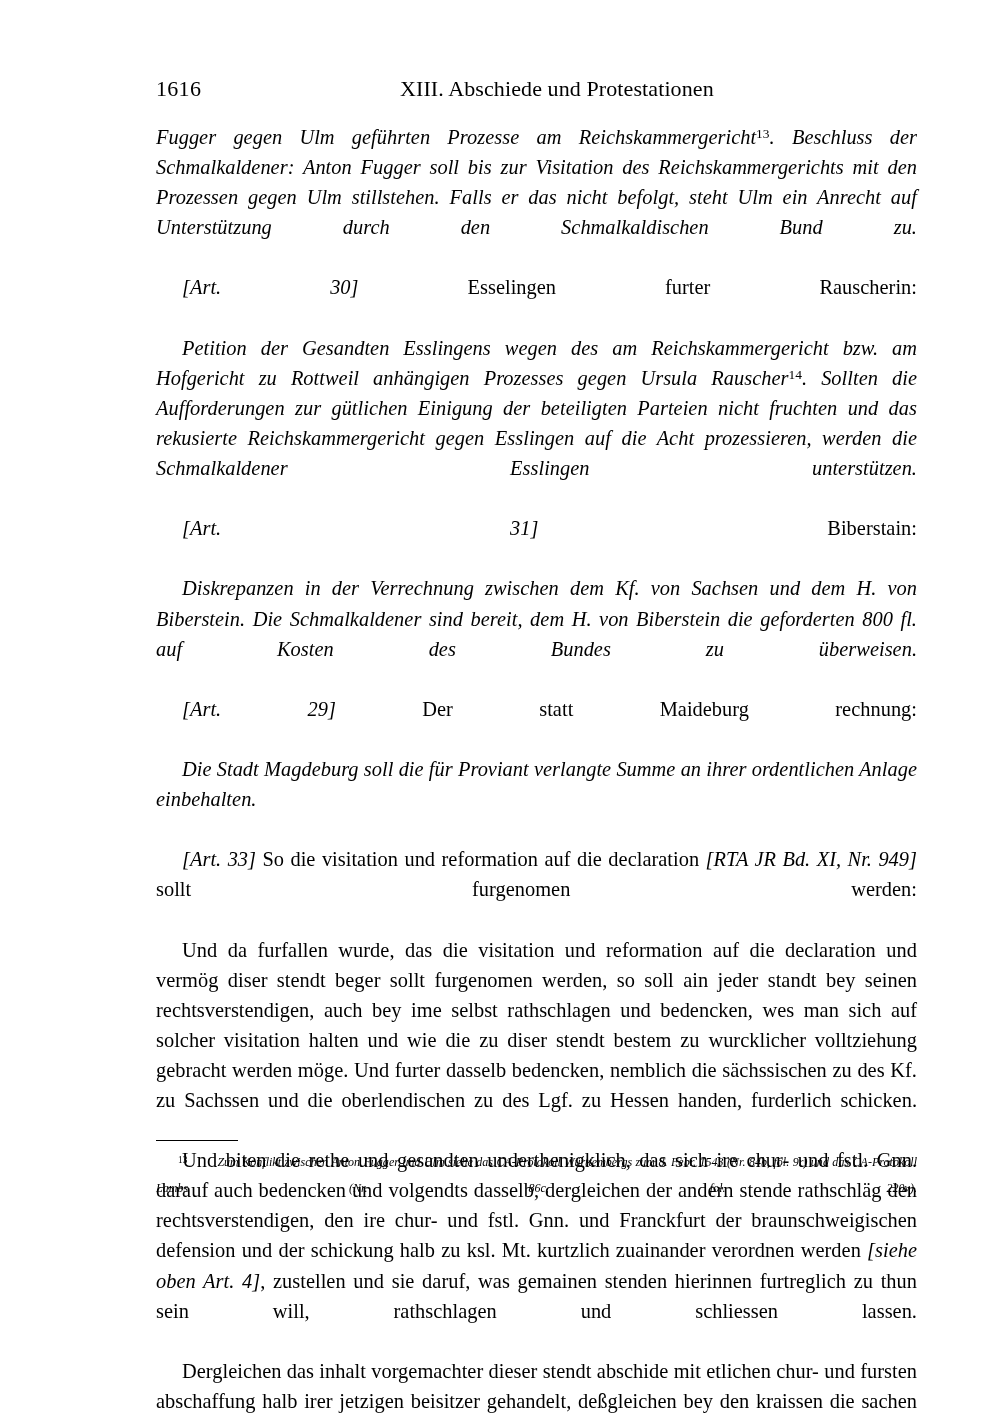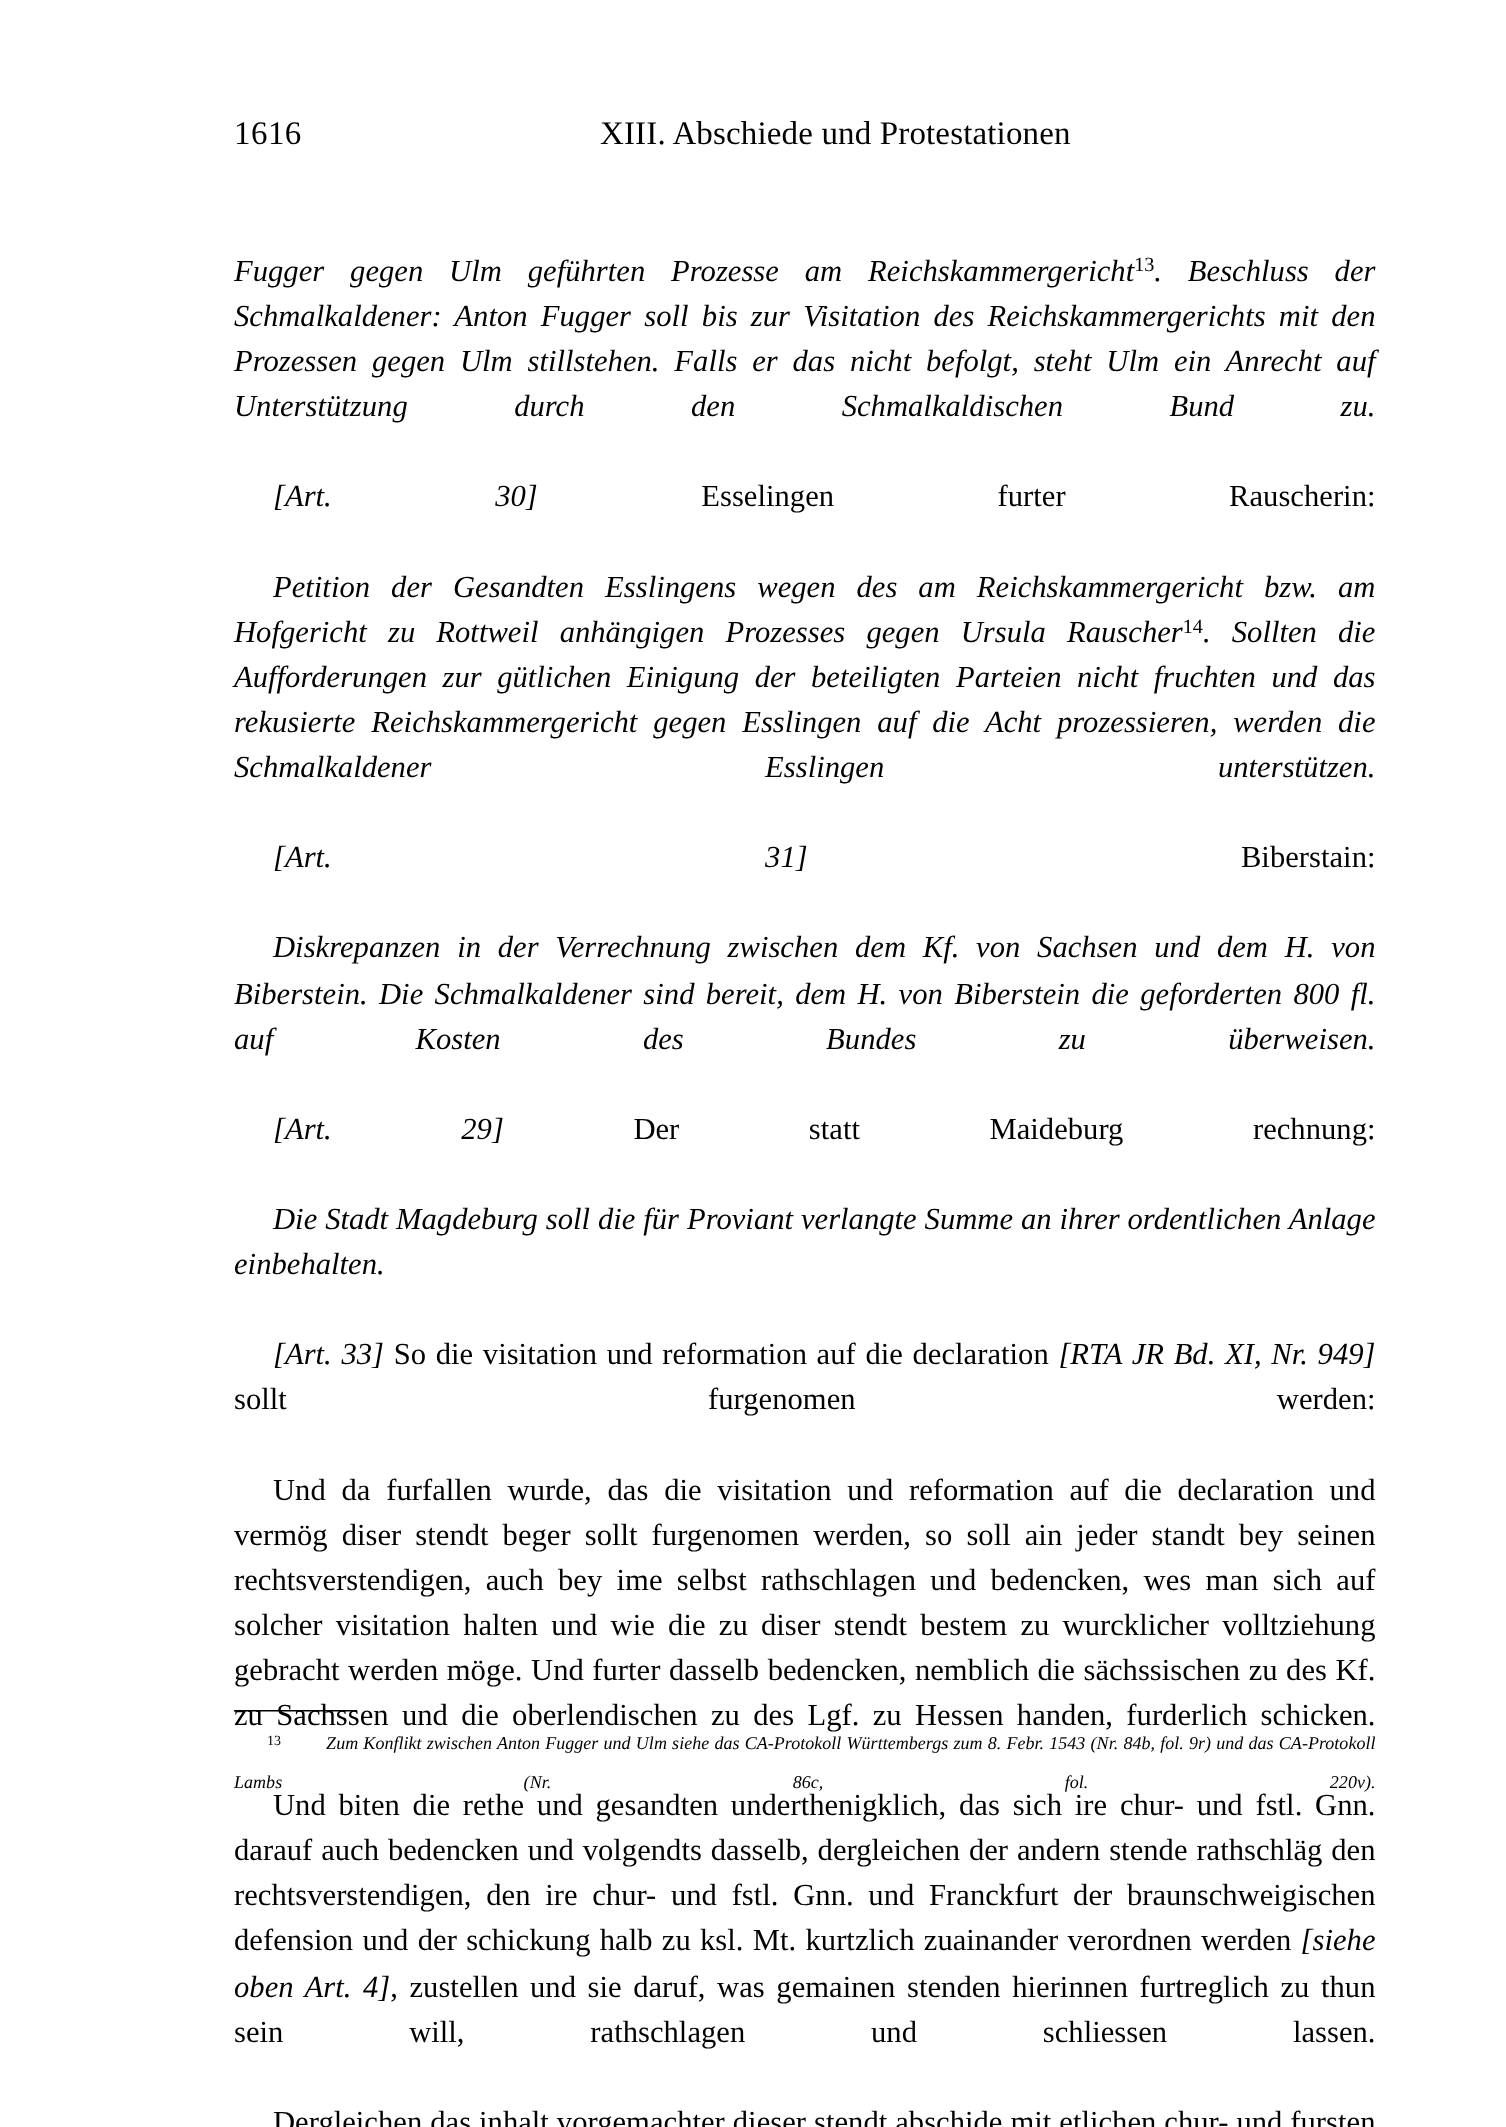--- a/index.html
+++ b/index.html
@@ -66,21 +66,20 @@
     letter-spacing: 0.02px;
   }
   p.tx.ital {
     font-style: italic;
   }
   p.tx.ind {
     text-indent: 26px;
   }
   p.tx.noind {
     text-indent: 0;
-    margin-top: 44px;
   }
   
   p.tx:after {
     content: "";
     display: inline-block;
     width: 100%;
   }
 
   .it { font-style: italic; }
   .ro { font-style: normal; }

